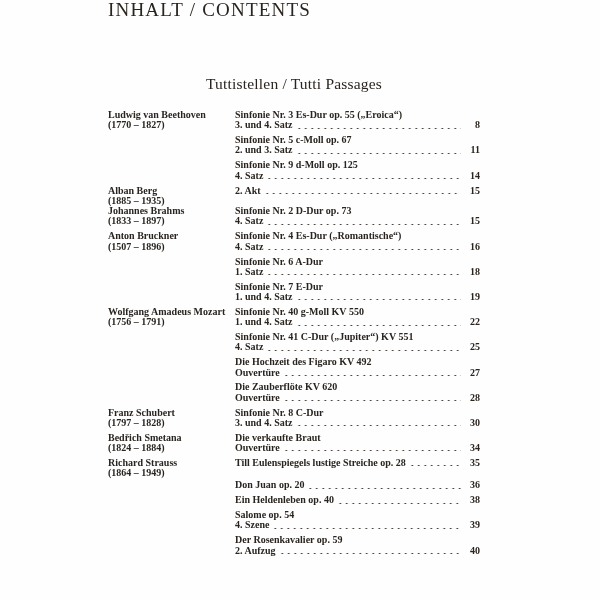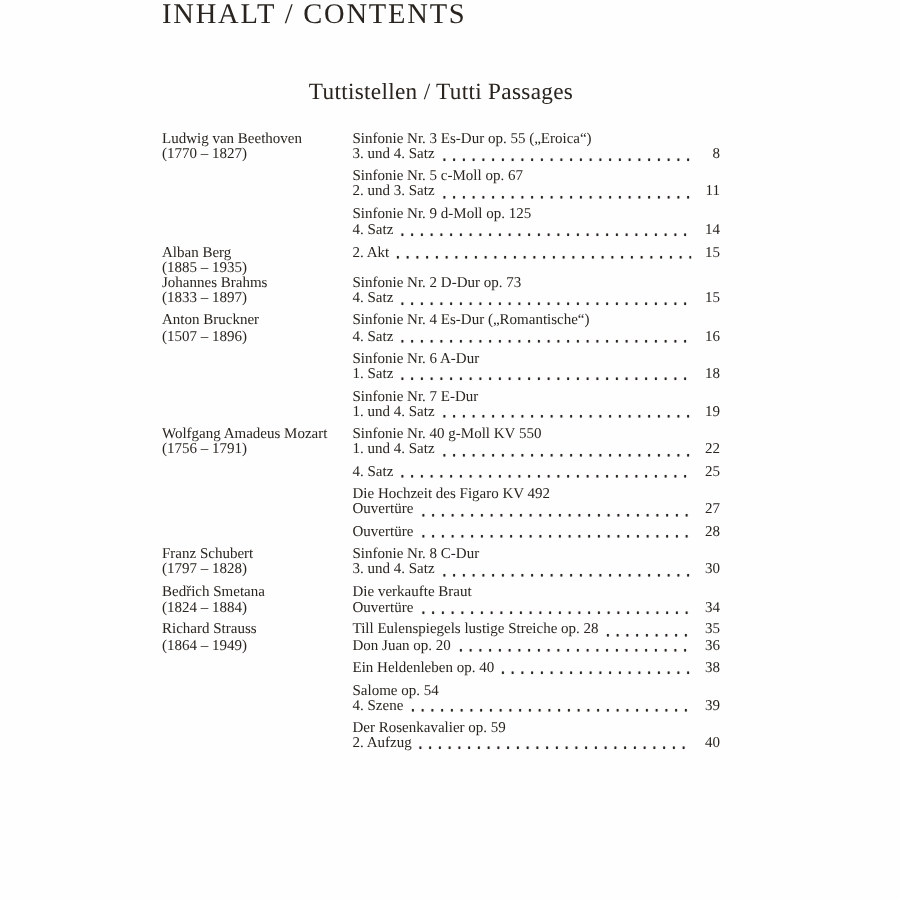--- a/index.html
+++ b/index.html
@@ -14,41 +14,42 @@
   .inner { width: 372px; margin-left: 108px; }
   .title {
     margin-top: 0;
     font-size: 19px;
     line-height: 20px;
     letter-spacing: 1.2px;
     text-align: left;
     white-space: nowrap;
   }
   .subtitle {
-    margin-top: 32px;
+    margin-top: 54px;
     font-size: 15.5px;
     line-height: 19px;
     letter-spacing: 0.2px;
     text-align: center;
     white-space: nowrap;
   }
   .toc {
     margin-top: 17px;
     font-size: 10px;
     line-height: 10.3px;
   }
   .toc-section {
     display: grid;
     grid-template-columns: 127px 1fr;
     align-items: start;
+    font-weight: bold;
   }
   .composer { padding-right: 6px; }
   .cname, .cyears { white-space: nowrap; }
   .entry { margin-bottom: 4.6px; }
-  .entry.tight { margin-bottom: 0; }
+  .entry.tight { margin-bottom: 12px; }
   .wline { white-space: nowrap; }
   .dline { display: flex; align-items: flex-end; }
   .dline .t { white-space: nowrap; }
   .dots {
     flex: 1;
     align-self: flex-end;
     height: 8px;
     margin: 0 5px 1px 3px;
     background-image: radial-gradient(circle, var(--ink) 0.8px, rgba(0,0,0,0) 1px);
     background-size: 6.5px 3px;
@@ -167,35 +168,37 @@
         <div class="entries">
           <div class="entry">
             <div class="wline">Sinfonie Nr. 40 g-Moll KV 550</div>
             <div class="dline">
               <span class="t">1. und 4. Satz</span>
               <span class="dots"></span>
               <span class="pg">22</span>
             </div>
           </div>
           <div class="entry">
+            <div class="wline">Sinfonie Nr. 41 C-Dur („Jupiter“) KV 551</div>
             <div class="dline">
               <span class="t">4. Satz</span>
               <span class="dots"></span>
               <span class="pg">25</span>
             </div>
           </div>
           <div class="entry">
             <div class="wline">Die Hochzeit des Figaro KV 492</div>
             <div class="dline">
               <span class="t">Ouvertüre</span>
               <span class="dots"></span>
               <span class="pg">27</span>
             </div>
           </div>
           <div class="entry">
+            <div class="wline">Die Zauberflöte KV 620</div>
             <div class="dline">
               <span class="t">Ouvertüre</span>
               <span class="dots"></span>
               <span class="pg">28</span>
             </div>
           </div>
         </div>
       </div>
       <div class="toc-section">
         <div class="composer">

